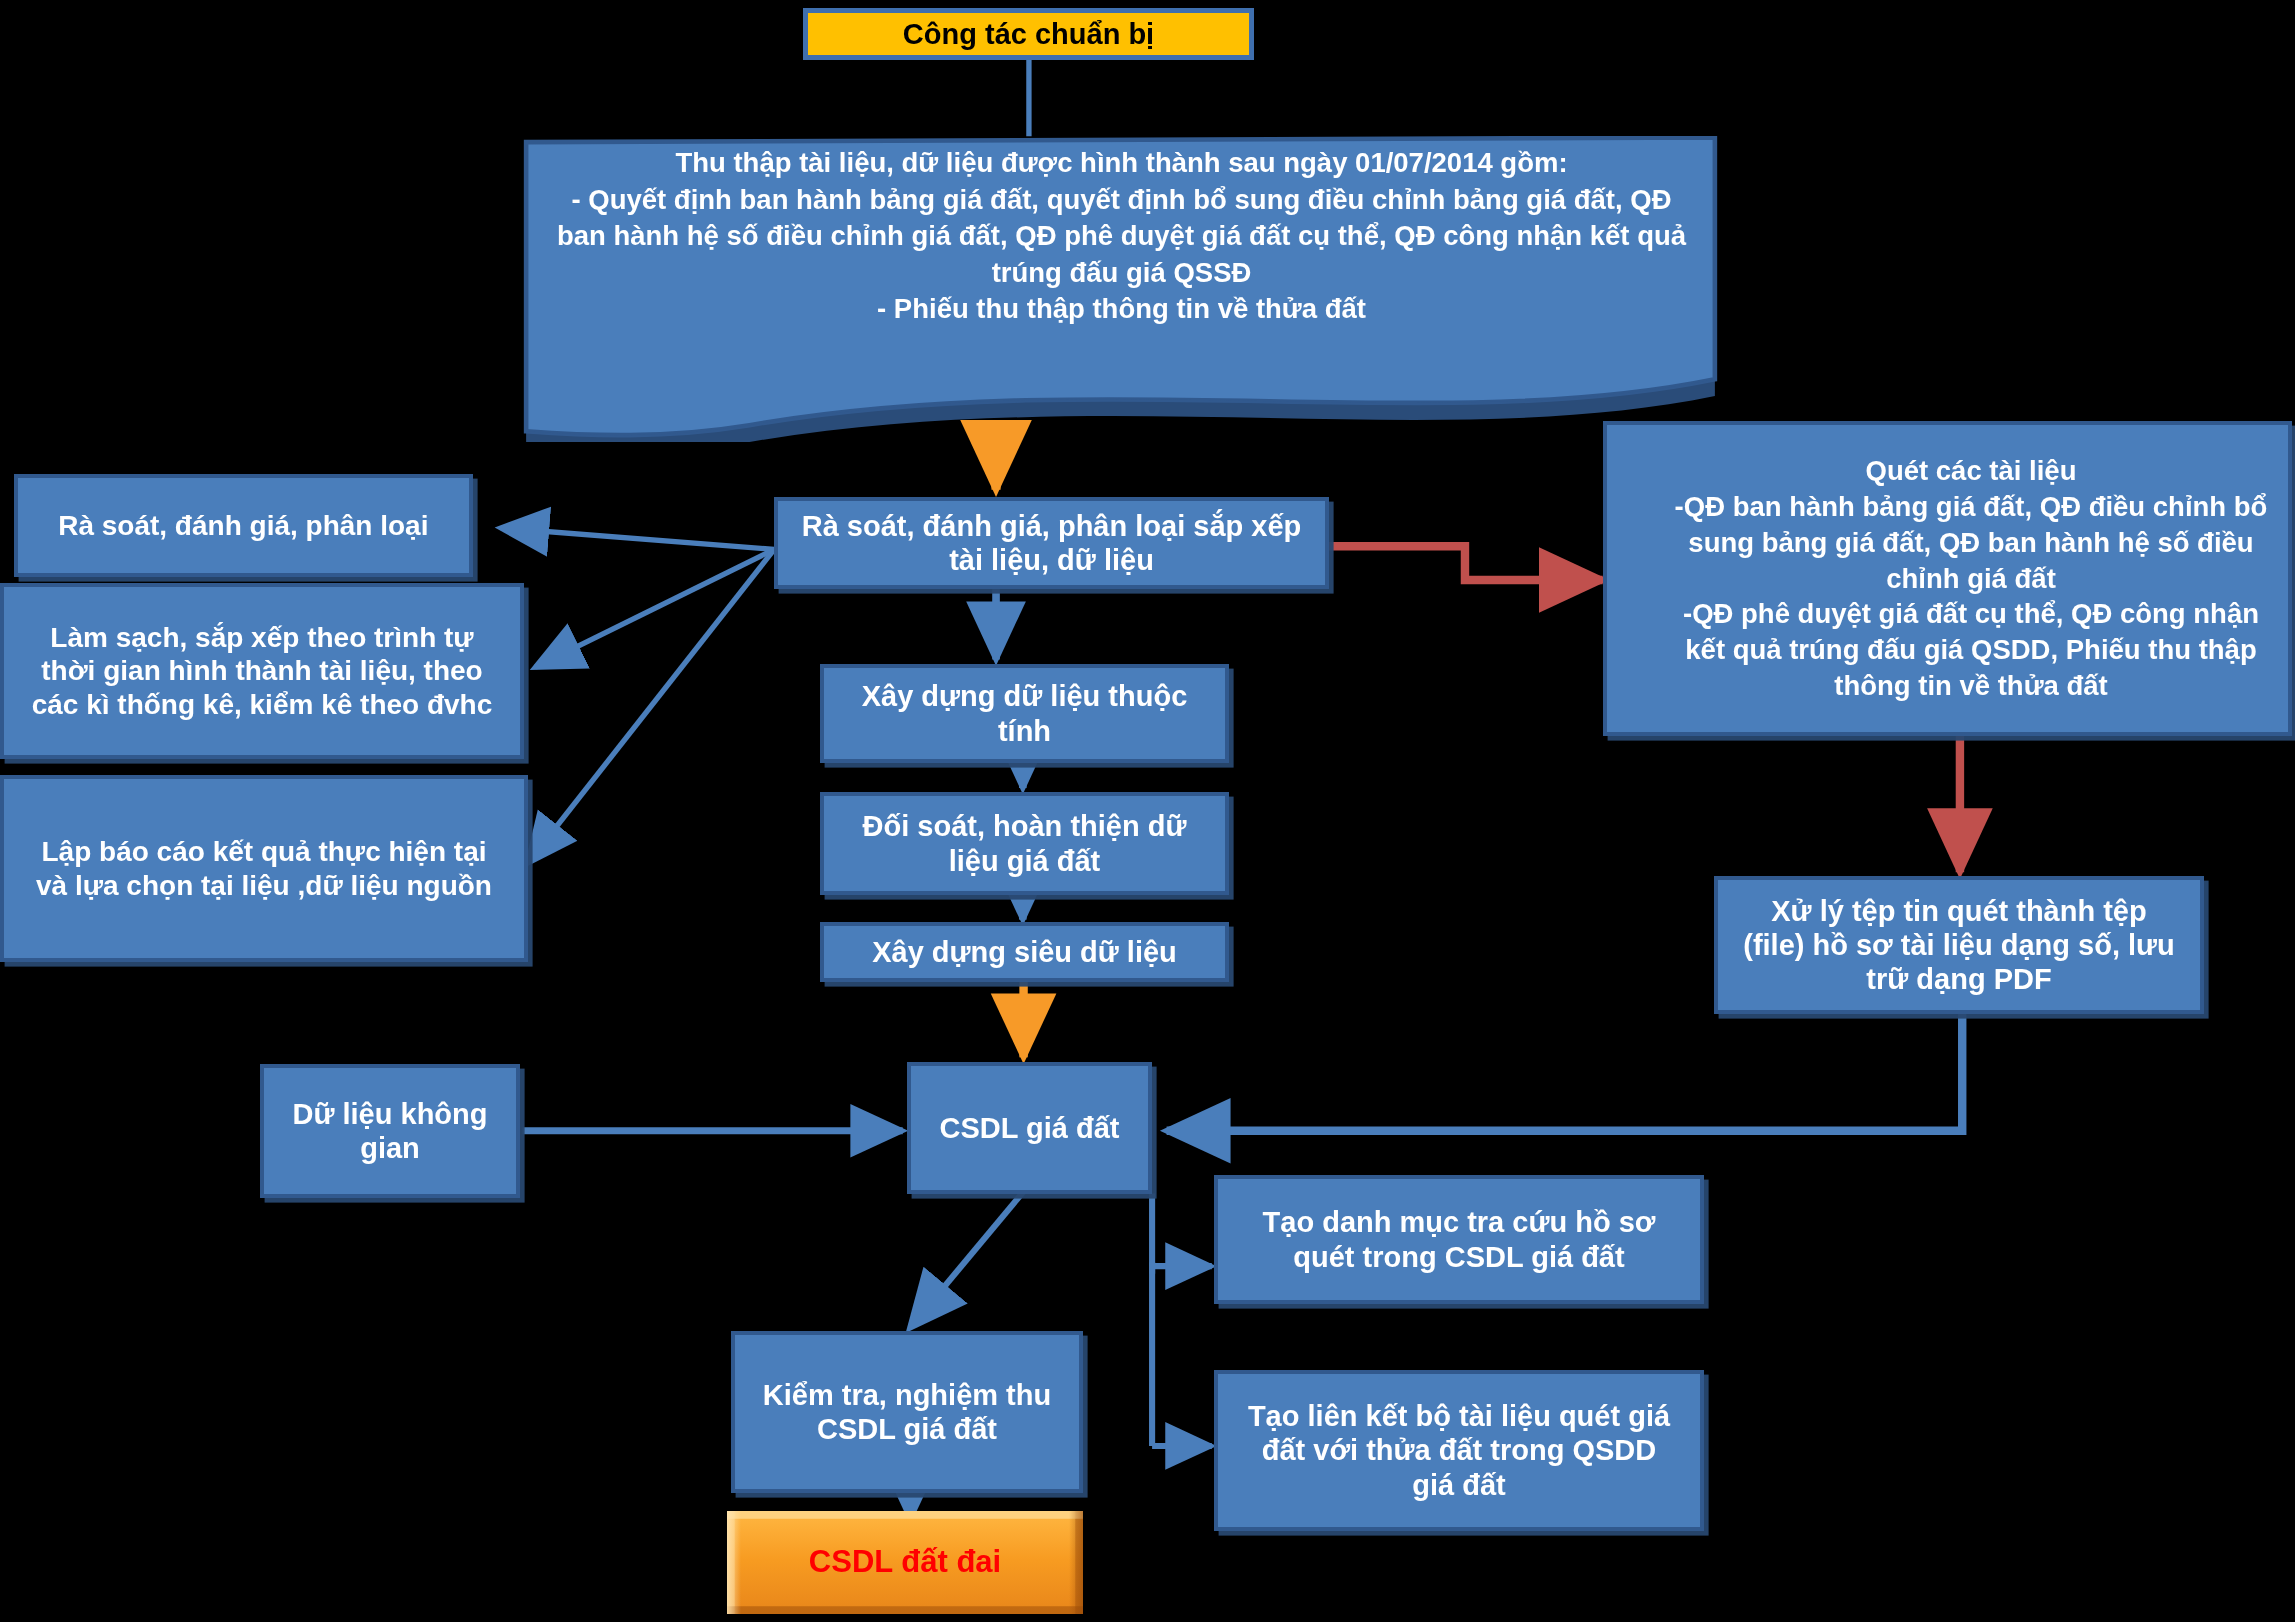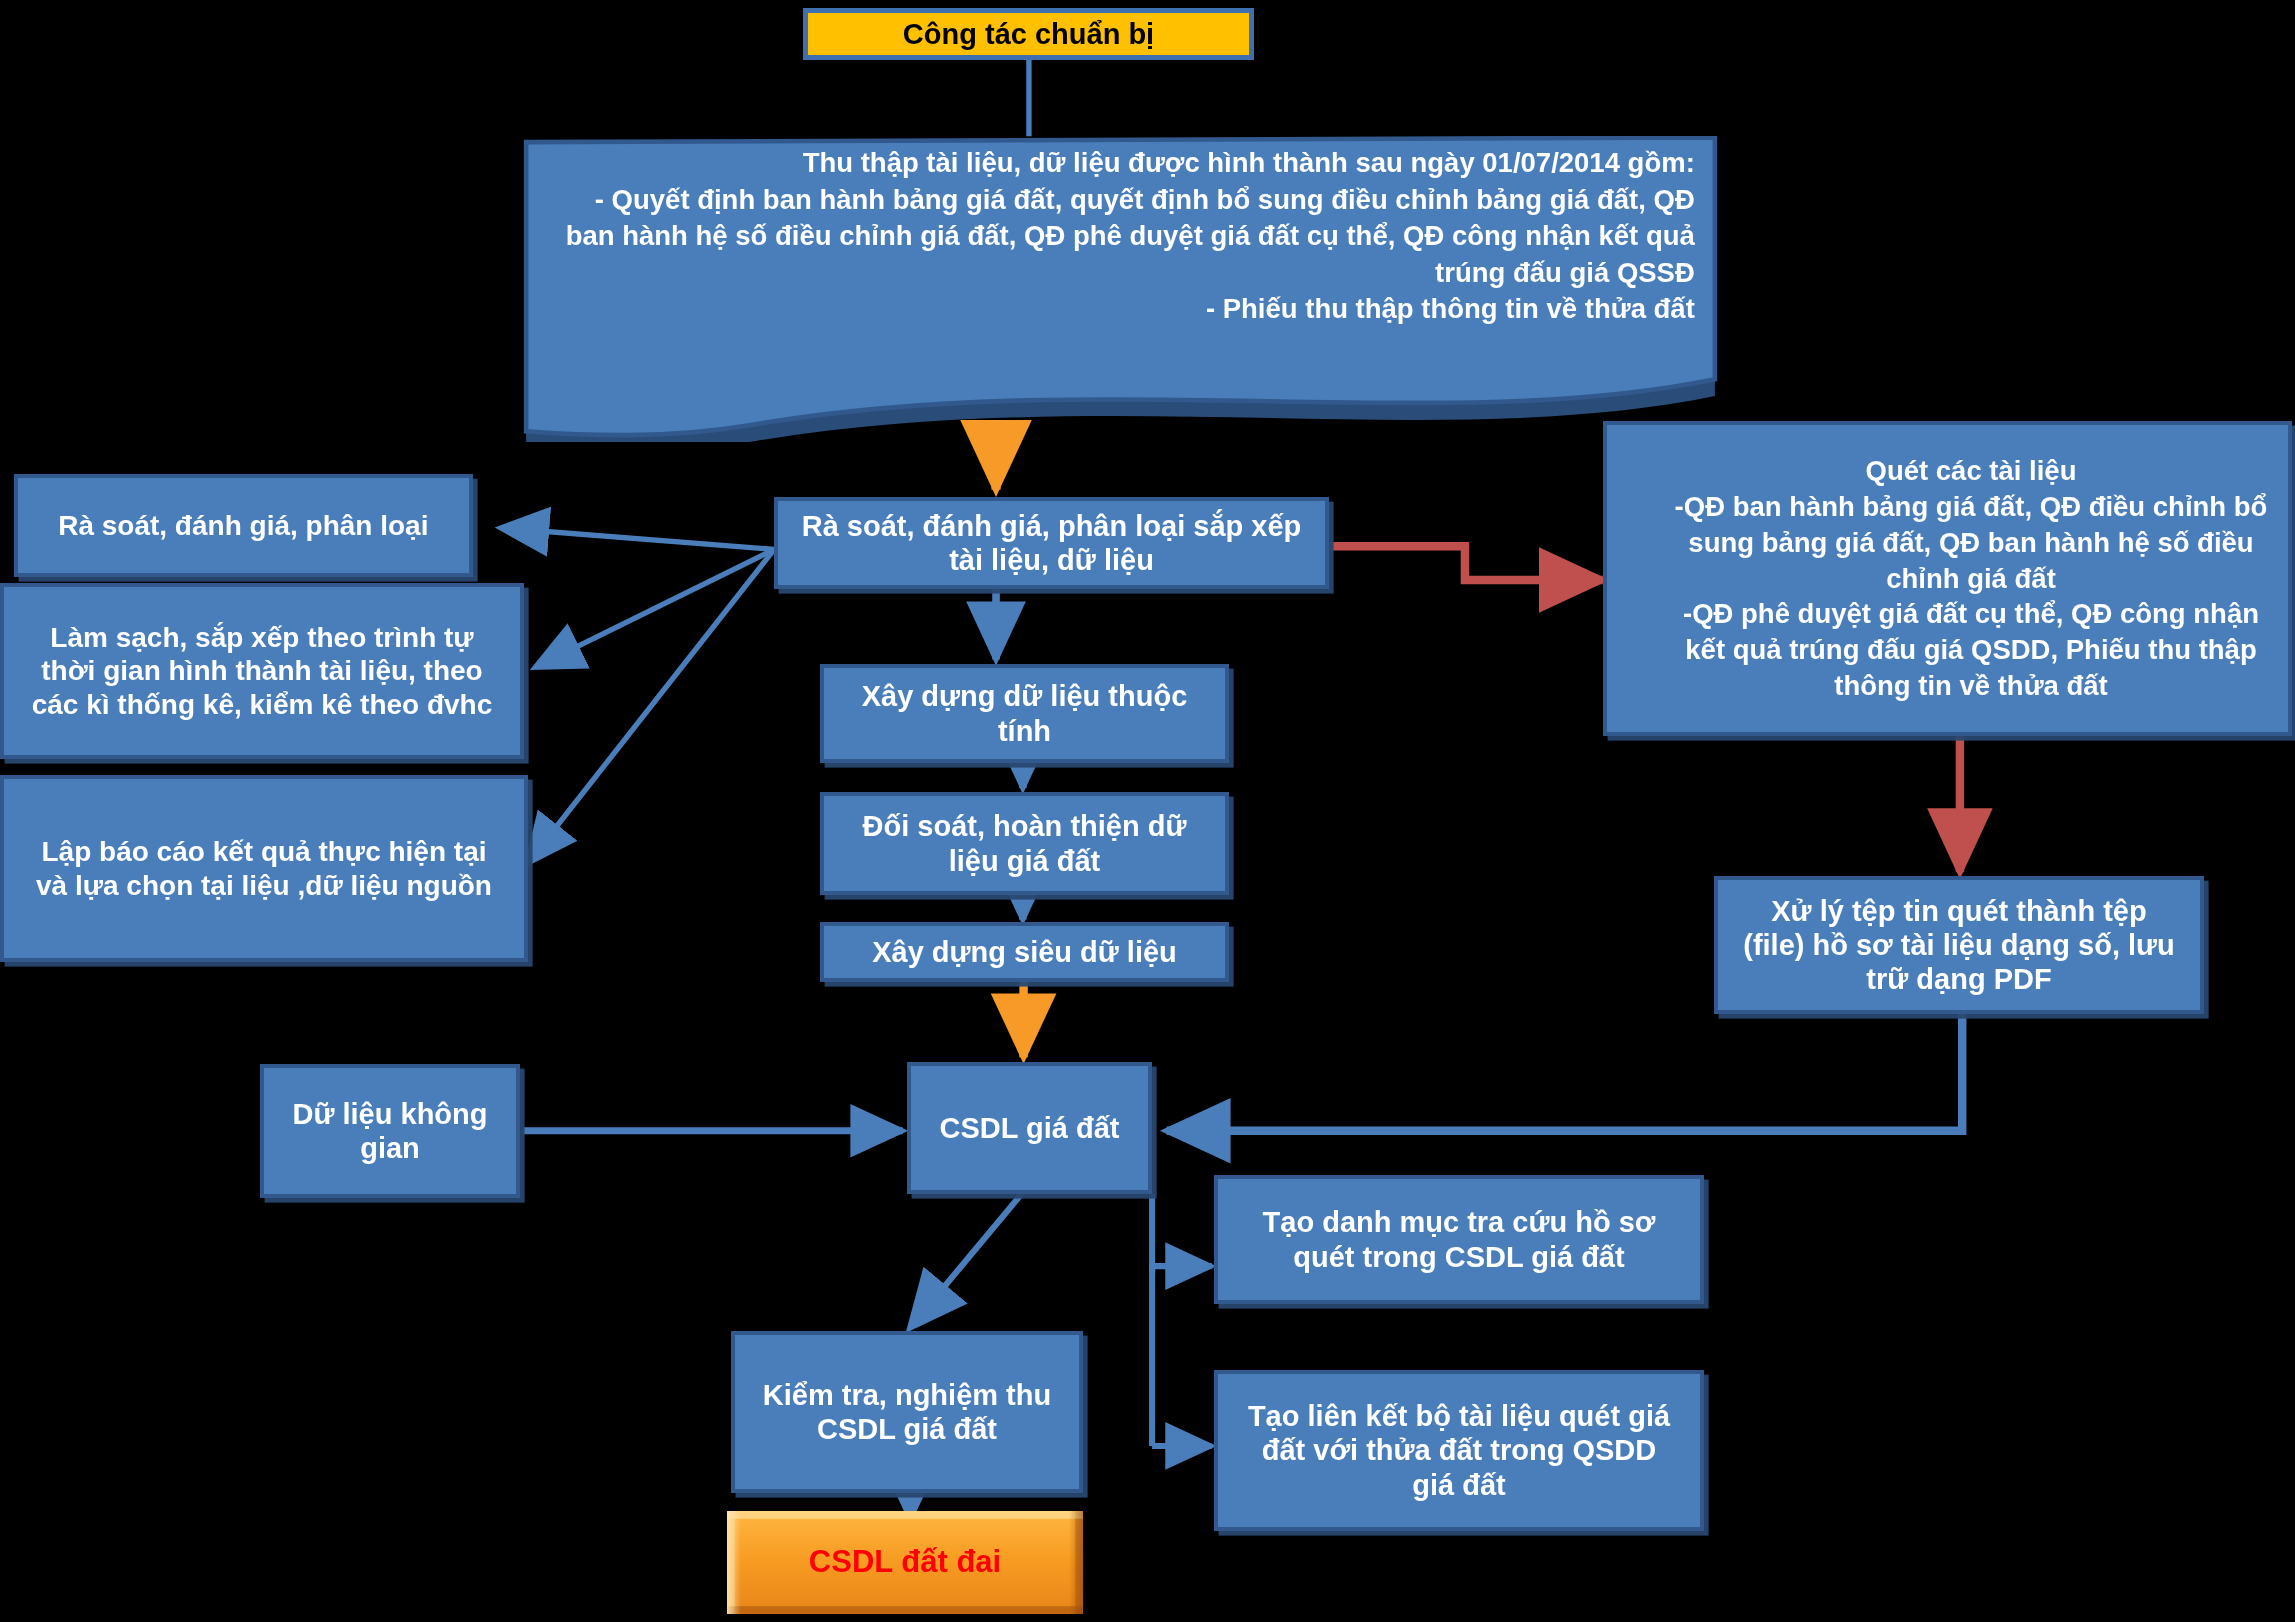--- a/index.html
+++ b/index.html
@@ -111,21 +111,21 @@
 
   <div class="node start" style="left:803px;top:7.7px;width:451px;height:52px;font-size:29px;">
     <span class="txt">Công tác chuẩn bị</span>
   </div>
 
   <svg class="banner" style="left:520px;top:136px;width:1201px;height:306px;" viewBox="0 0 1570 400" preserveAspectRatio="none">
     <path d="M8,8 L1562,2 L1562,318 C1200,392 760,300 300,378 C190,396 90,392 8,386 Z" fill="#4A7EBB" stroke="#31598E" stroke-width="6"></path>
     <path d="M8,386 C90,392 190,396 300,378 C760,300 1200,392 1562,318 L1562,340 C1200,414 760,322 300,400 C190,418 90,414 8,408 Z" fill="#31598E" opacity="0.85"></path>
   </svg>
   <div class="node" style="left:536px;top:145px;width:1171px;height:230px;font-size:27.5px;justify-content:flex-start;align-items:flex-start;text-align:left;">
-    <span class="txt" style="text-align:right;line-height:1.33;padding:0 12.2px;">Thu thập tài liệu, dữ liệu được hình thành sau ngày 01/07/2014 gồm:
+    <span class="txt" style="text-align:center;line-height:1.33;padding:0 12.2px;">Thu thập tài liệu, dữ liệu được hình thành sau ngày 01/07/2014 gồm:
 - Quyết định ban hành bảng giá đất, quyết định bổ sung điều chỉnh bảng giá đất, QĐ ban hành hệ số điều chỉnh giá đất, QĐ phê duyệt giá đất cụ thể, QĐ công nhận kết quả trúng đấu giá QSSĐ
 - Phiếu thu thập thông tin về thửa đất</span>
   </div>
 
   <div class="node proc" style="left:13.8px;top:474px;width:459px;height:103px;font-size:28px;">
     <span class="txt">Rà soát, đánh giá, phân loại</span>
   </div>
 
   <div class="node proc" style="left:0px;top:583px;width:524px;height:176px;font-size:28px;">
     <span class="txt">Làm sạch, sắp xếp theo trình tự thời gian hình thành tài liệu, theo các kì thống kê, kiểm kê theo đvhc</span>

